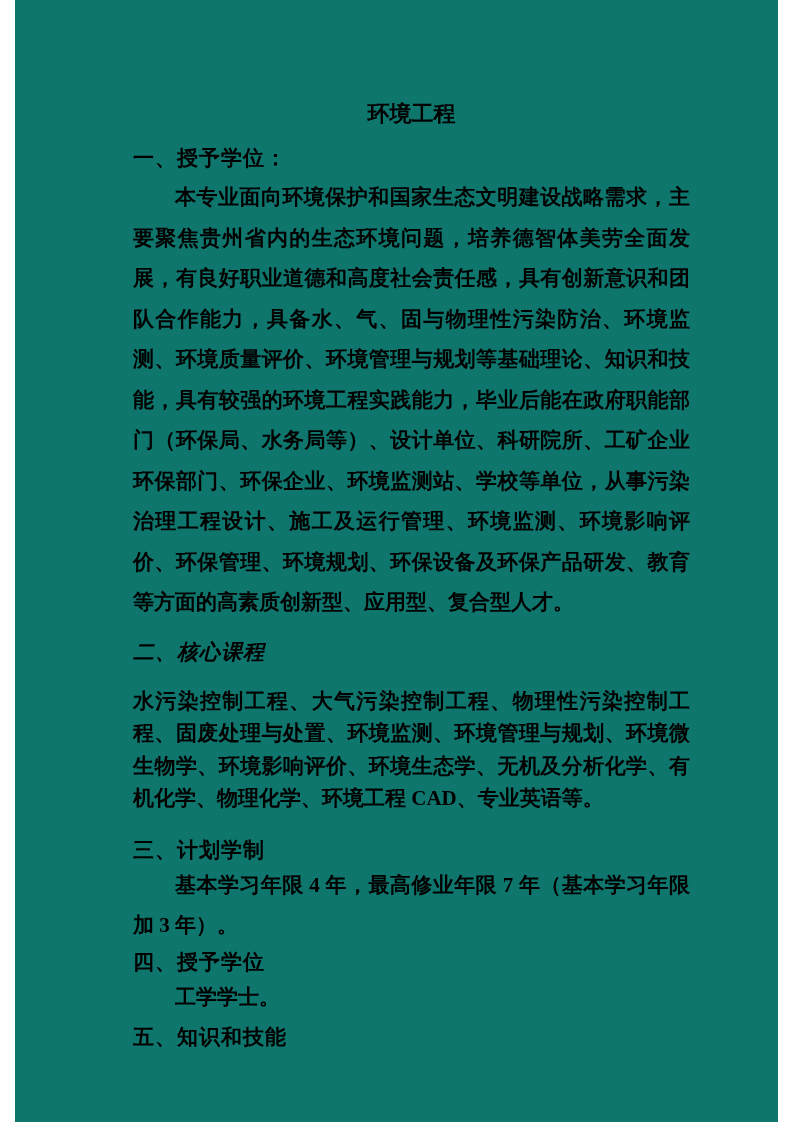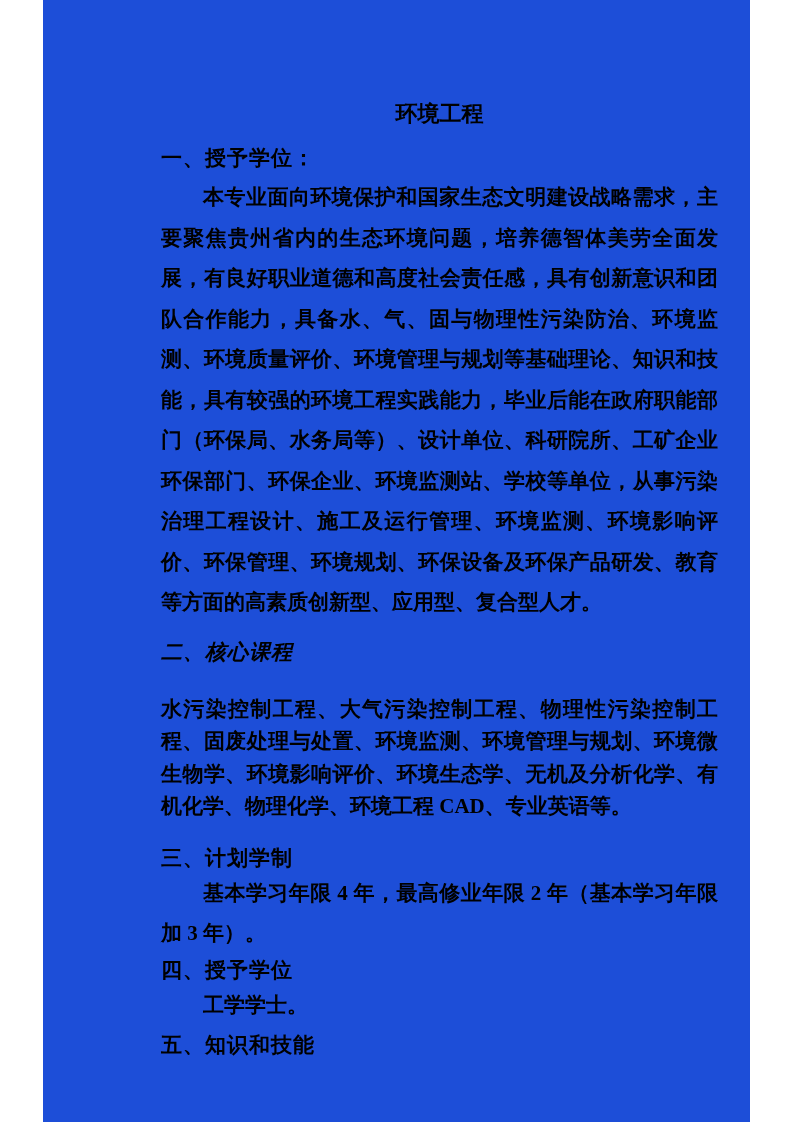--- a/index.html
+++ b/index.html
@@ -1,22 +1,22 @@
 <!DOCTYPE html>
 <html><head>
 <meta charset="utf-8">
 <style>
   * { box-sizing: border-box; }
   html, body { margin: 0; padding: 0; background: #ffffff; }
   .page {
     position: relative;
-    width: 707px;
+    width: 763px;
     height: 1122px;
     margin: 0 auto;
-    background: #1d4ed8;
+    background: #0f766e;
     color: #000000;
     overflow: hidden;
     font-family: "Liberation Serif", "DejaVu Serif", serif;
   }
   .content {
     position: absolute;
     left: 118px;
     top: 96px;
     width: 557px;
   }
@@ -45,21 +45,21 @@
     font-size: 21px;
     margin: 0;
     text-align: justify;
     color: #000000;
     font-weight: bold;
   }
   .para.wide   { line-height: 40.5px; }
   .para.narrow { line-height: 32.5px; }
   .para.indent { text-indent: 42px; }
   .para.p1 { margin-top: 4px; }
-  .para.p2 { margin-top: 26px; }
+  .para.p2 { margin-top: 18px; }
   .para.p3 { margin-top: 0; }
   .para.p4 { margin-top: 0; }
 </style>
 </head>
 <body>
 
 <div class="page">
   <div class="content">
 
     <h1 class="doc-title">环境工程</h1>
@@ -67,21 +67,21 @@
     <h2 class="sec-heading h1">一、授予学位：</h2>
 
     <p class="para wide indent p1">本专业面向环境保护和国家生态文明建设战略需求，主要聚焦贵州省内的生态环境问题，培养德智体美劳全面发展，有良好职业道德和高度社会责任感，具有创新意识和团队合作能力，具备水、气、固与物理性污染防治、环境监测、环境质量评价、环境管理与规划等基础理论、知识和技能，具有较强的环境工程实践能力，毕业后能在政府职能部门（环保局、水务局等）、设计单位、科研院所、工矿企业环保部门、环保企业、环境监测站、学校等单位，从事污染治理工程设计、施工及运行管理、环境监测、环境影响评价、环保管理、环境规划、环保设备及环保产品研发、教育等方面的高素质创新型、应用型、复合型人才。</p>
 
     <h2 class="sec-heading h2">二、核心课程</h2>
 
     <p class="para narrow p2">水污染控制工程、大气污染控制工程、物理性污染控制工程、固废处理与处置、环境监测、环境管理与规划、环境微生物学、环境影响评价、环境生态学、无机及分析化学、有机化学、物理化学、环境工程 CAD、专业英语等。</p>
 
     <h2 class="sec-heading h3">三、计划学制</h2>
 
-    <p class="para wide indent p3">基本学习年限 4 年，最高修业年限 2 年（基本学习年限加 3 年）。</p>
+    <p class="para wide indent p3">基本学习年限 4 年，最高修业年限 7 年（基本学习年限加 3 年）。</p>
 
     <h2 class="sec-heading h4">四、授予学位</h2>
 
     <p class="para wide indent p4">工学学士。</p>
 
     <h2 class="sec-heading h5">五、知识和技能</h2>
 
   </div>
 </div>
 

